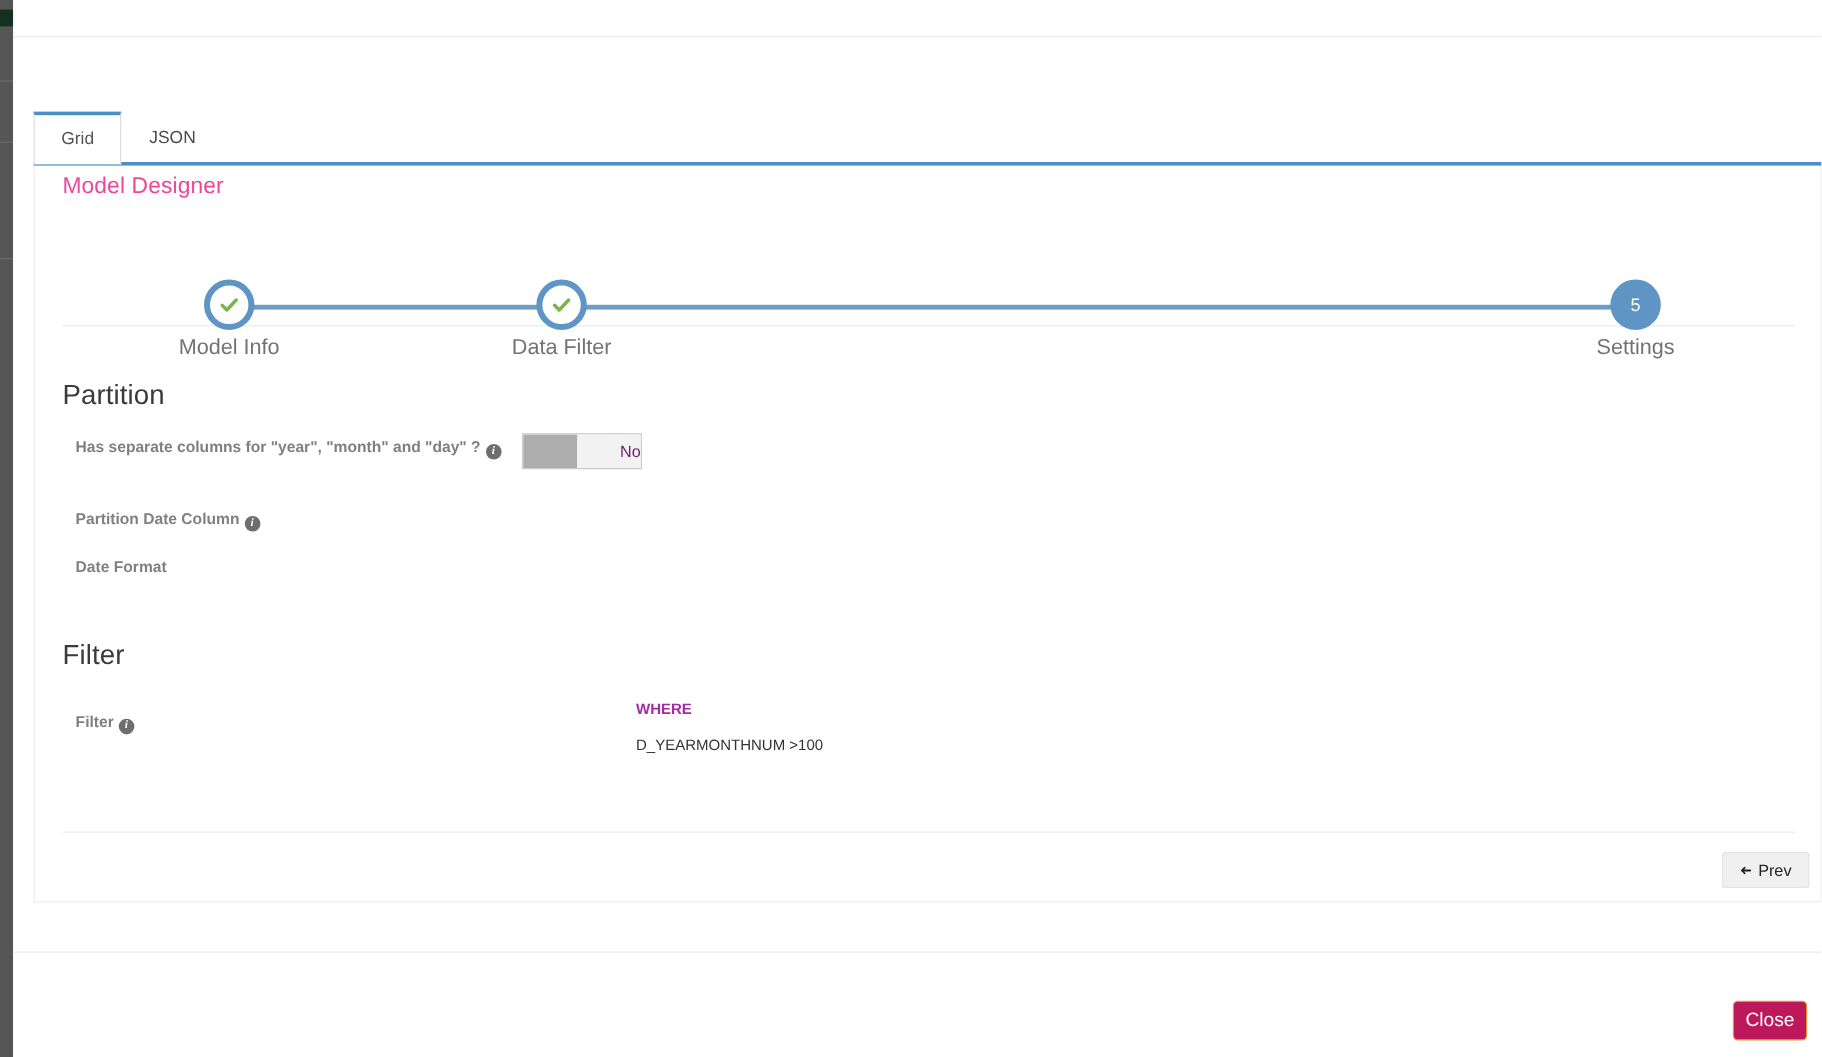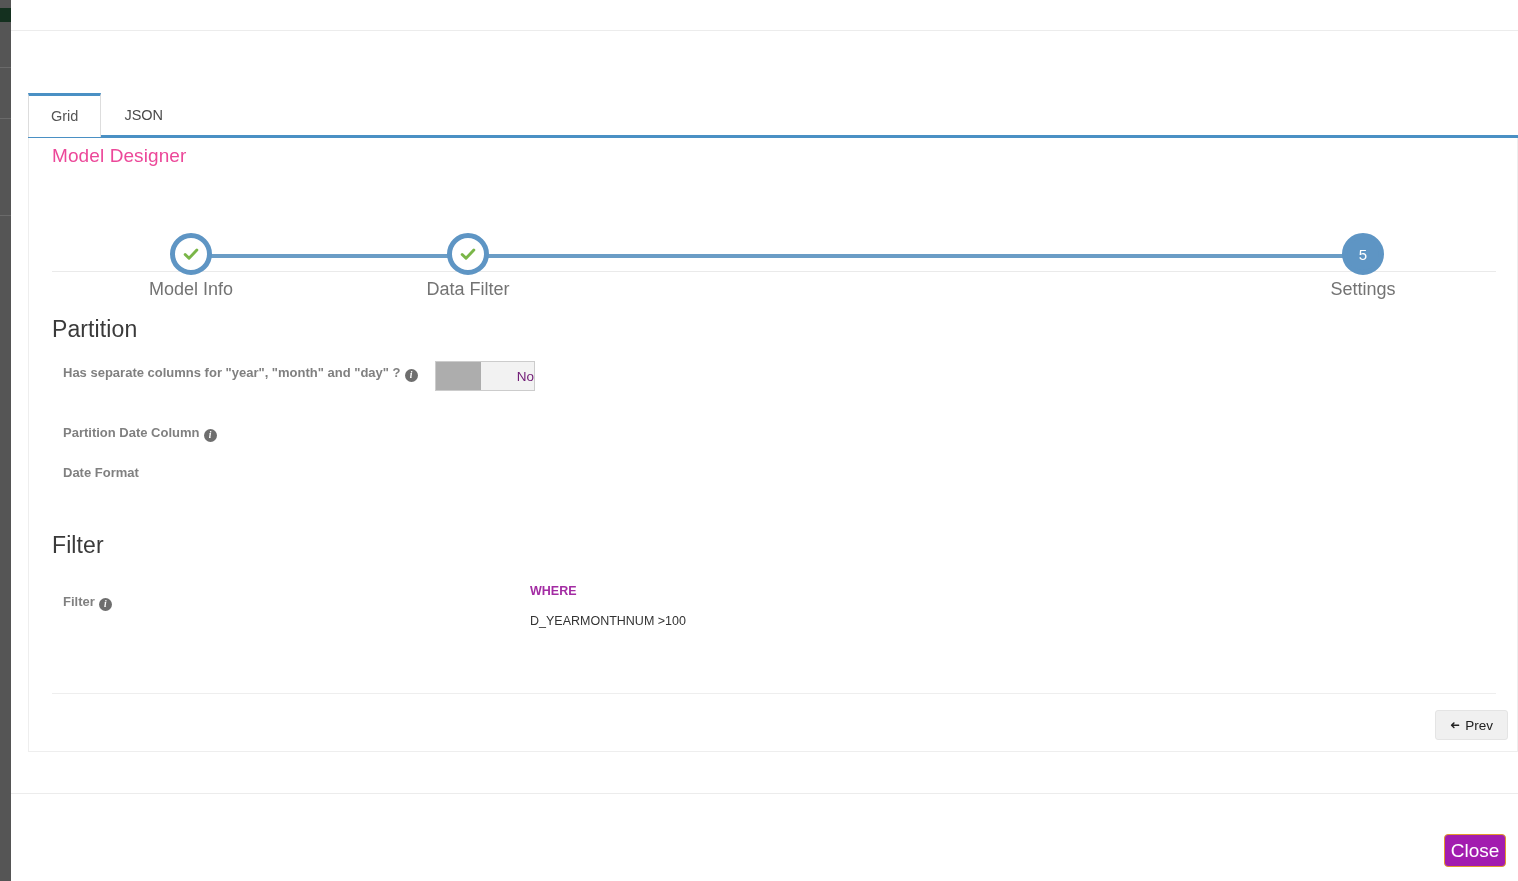--- a/index.html
+++ b/index.html
@@ -293,25 +293,25 @@
   
   #modal-footer-rule {
     position: absolute;
     left: 0; top: 793px; right: 0;
     height: 1px; background: #ececec;
   }
   #close-button {
     position: absolute;
     left: 1433px; top: 834px;
     width: 62px; height: 33px;
-    background: #a21caf;
+    background: #be185d;
     border: 1px solid #e2992c;
     border-radius: 4px;
     color: #ffffff;
-    font-size: 19px;
+    font-size: 16px;
     display: flex;
     align-items: center;
     justify-content: center;
     cursor: pointer;
   }
 </style>
 </head>
 <body>
 
 <div id="root">

